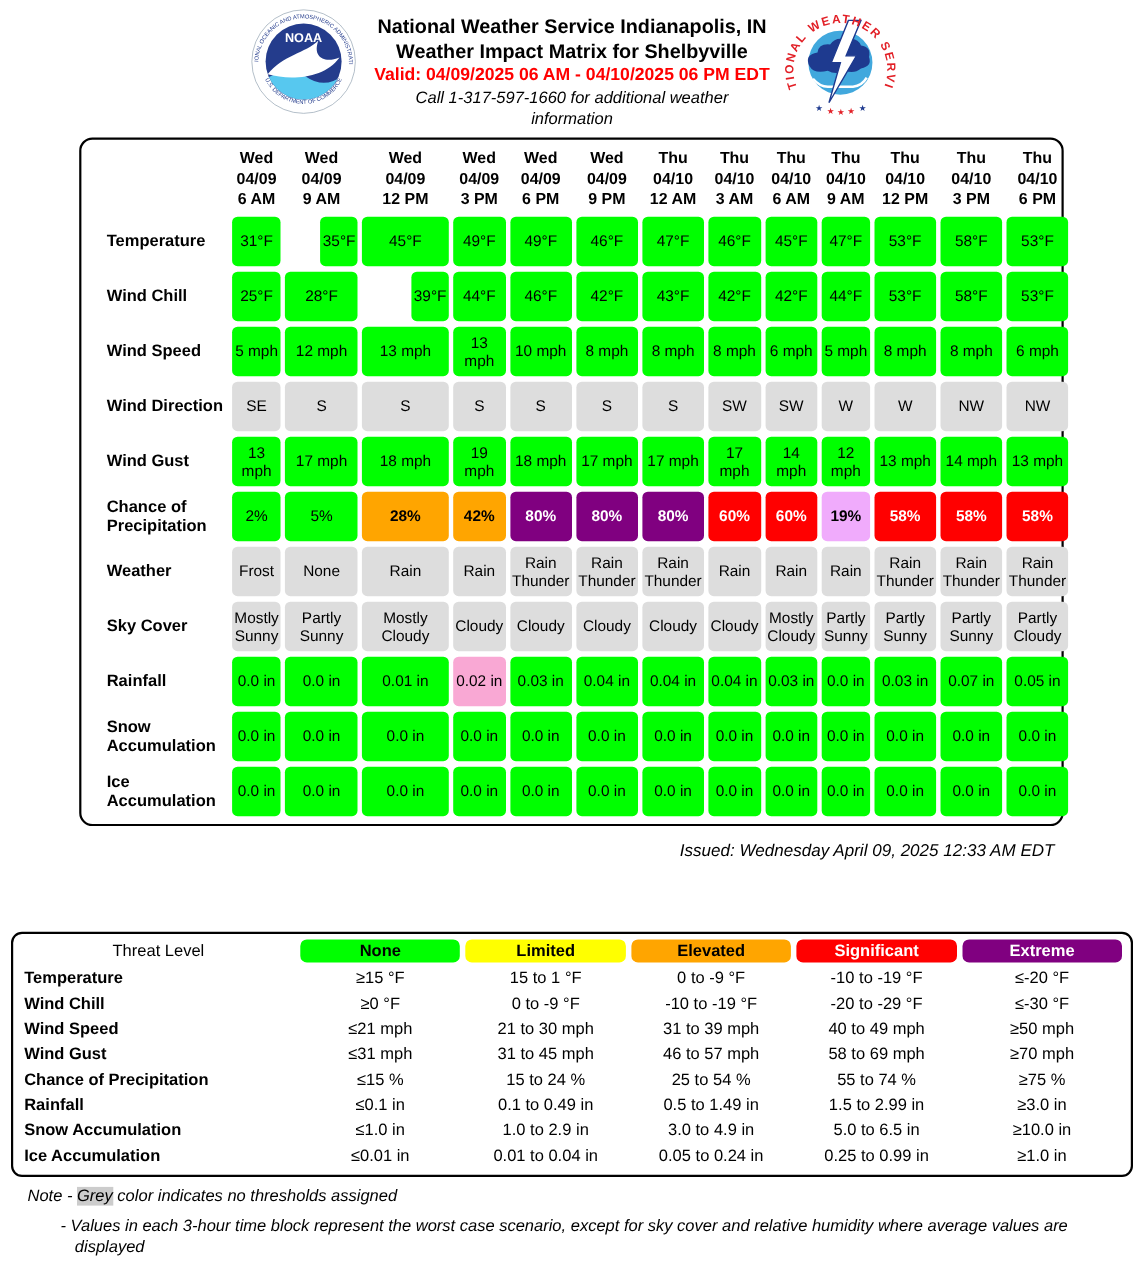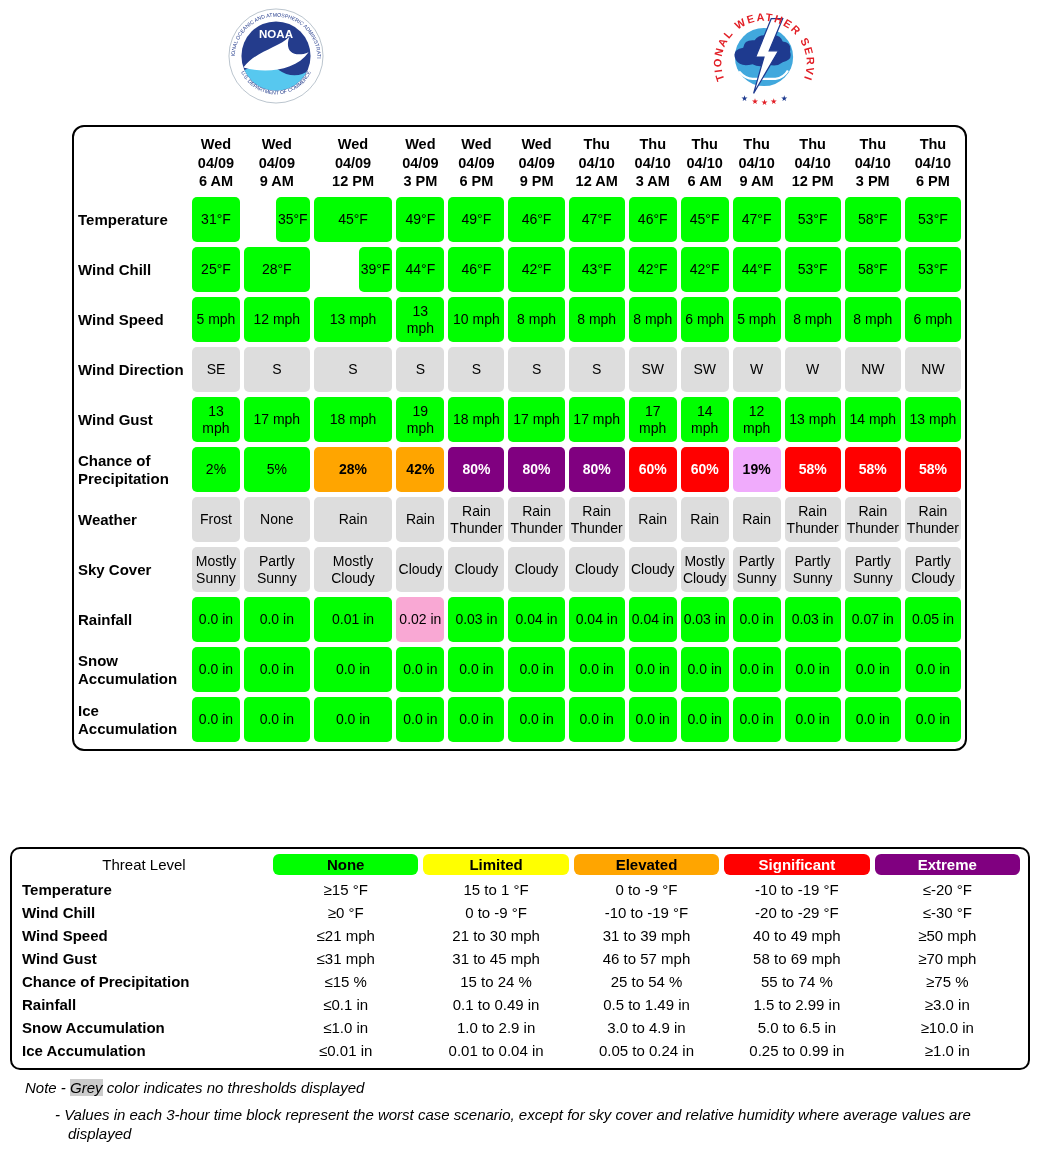--- a/index.html
+++ b/index.html
@@ -10,21 +10,21 @@
   
   .header-text { position:absolute; top:13px; left:0; width:100%; text-align:center; }
   .title, .subtitle { font-size:18px; font-weight:bold; line-height:1.28; }
   .valid { font-size:16px; font-weight:bold; color:#ff0000; line-height:1.3; }
   .call { font-size:15px; font-style:italic; width:340px; margin:1px auto 0 auto; line-height:1.25; }
   .noaa { position:absolute; left:228px; top:8px; }
   .nws  { position:absolute; left:712px; top:5px; }
 
   
   .matrix { position:absolute; left:72px; top:125px; width:895px;
-            border:2px solid #000; border-radius:12px; padding:7px 4px;
+            border:2px solid #000; border-radius:12px; padding:7px 23px;
             display:grid; grid-template-columns:110px repeat(13,1fr); gap:5px 4px;
             background:#fff; }
   .corner { min-height:58px; }
   .colhead { display:flex; flex-direction:column; justify-content:center; align-items:center;
              font-weight:bold; font-size:14.5px; line-height:1.3; }
   .rowlabel { display:flex; align-items:center; font-weight:bold; font-size:15px; line-height:1.2; }
   .cell { border-radius:5px; display:flex; align-items:center; justify-content:center;
           text-align:center; font-size:14px; min-height:45px; line-height:1.15; padding:1px 2px; }
   .cell.em { font-weight:bold; font-size:14px; }
 
@@ -68,20 +68,26 @@
     </g>
     <text x="50" y="31" text-anchor="middle" font-size="12" font-weight="bold" fill="#ffffff">NOAA</text>
     <text font-size="5.4" fill="#243c8c">
       <textPath href="#noaa-arc-top" startOffset="50%" text-anchor="middle">NATIONAL OCEANIC AND ATMOSPHERIC ADMINISTRATION</textPath>
     </text>
     <text font-size="5.4" fill="#243c8c">
       <textPath href="#noaa-arc-bot" startOffset="50%" text-anchor="middle">U.S. DEPARTMENT OF COMMERCE</textPath>
     </text>
   </svg>
 
+  <div class="header-text">
+    <div class="title">National Weather Service Indianapolis, IN</div>
+    <div class="subtitle">Weather Impact Matrix for Shelbyville</div>
+    <div class="valid">Valid: 04/09/2025 06 AM - 04/10/2025 06 PM EDT</div>
+    <div class="call">Call 1-317-597-1660 for additional weather information</div>
+  </div>
 
   <svg class="nws" width="104" height="104" viewBox="0 0 100 100">
     <defs>
       <path id="nws-arc" d="M 13,74 A 41,41 0 1 1 87,74"></path>
     </defs>
     <circle cx="50" cy="50" r="28" fill="#41a8dd"></circle>
     <path d="M26,64 q6,7 13,7 l22,0 q8,-1 12,-8" stroke="#ffffff" stroke-width="2.2" fill="none"></path>
     <path d="M23,53 q-5,-10 7,-12 q1,-8 11,-7 q5,-7 14,-4 q10,-3 13,5 q9,1 7,10 q3,8 -7,10 q-6,5 -14,2 q-8,4 -15,0 q-12,3 -16,-4 z" fill="#1e3a8f"></path>
     <polygon points="57,13 42,50 50,50 40,85 64,44 55,44 68,13" fill="#ffffff" stroke="#1e3a8f" stroke-width="1.2"></polygon>
     <text font-size="10.5" font-weight="bold" fill="#e21f26" letter-spacing="1.6">
@@ -312,20 +318,21 @@
       <div class="cell" style="background: rgb(0, 255, 0);">0.0 in</div>
       <div class="cell" style="background: rgb(0, 255, 0);">0.0 in</div>
       <div class="cell" style="background: rgb(0, 255, 0);">0.0 in</div>
       <div class="cell" style="background: rgb(0, 255, 0);">0.0 in</div>
       <div class="cell" style="background: rgb(0, 255, 0);">0.0 in</div>
       <div class="cell" style="background: rgb(0, 255, 0);">0.0 in</div>
       <div class="cell" style="background: rgb(0, 255, 0);">0.0 in</div>
       <div class="cell" style="background: rgb(0, 255, 0);">0.0 in</div>
     </div>
 
+  <div class="issued">Issued: Wednesday April 09, 2025 12:33 AM EDT</div>
 
   <div class="legend">
     <div class="legend-grid" id="legend-grid">
         <div class="lg-header-label">Threat Level</div>
         <div class="lg-pill" style="background: rgb(0, 255, 0);">None</div>
         <div class="lg-pill" style="background: rgb(255, 255, 0);">Limited</div>
         <div class="lg-pill" style="background: rgb(255, 165, 0);">Elevated</div>
         <div class="lg-pill" style="background: rgb(255, 0, 0); color: rgb(255, 255, 255);">Significant</div>
         <div class="lg-pill" style="background: rgb(128, 0, 128); color: rgb(255, 255, 255);">Extreme</div>
         <div class="lg-rowlabel">Temperature</div>
@@ -373,17 +380,17 @@
         <div class="lg-rowlabel">Ice Accumulation</div>
         <div class="lg-value">≤0.01 in</div>
         <div class="lg-value">0.01 to 0.04 in</div>
         <div class="lg-value">0.05 to 0.24 in</div>
         <div class="lg-value">0.25 to 0.99 in</div>
         <div class="lg-value">≥1.0 in</div>
       </div>
   </div>
 
   <div class="notes">
-    <div class="note-line1"><span>Note - </span><span class="hl">Grey</span><span> color indicates no thresholds displayed</span></div>
+    <div class="note-line1"><span>Note - </span><span class="hl">Grey</span><span> color indicates no thresholds assigned</span></div>
     <div class="note-line2">- Values in each 3-hour time block represent the worst case scenario, except for sky cover and relative humidity where average values are displayed</div>
   </div>
 
 </div>
 
 </body></html>

